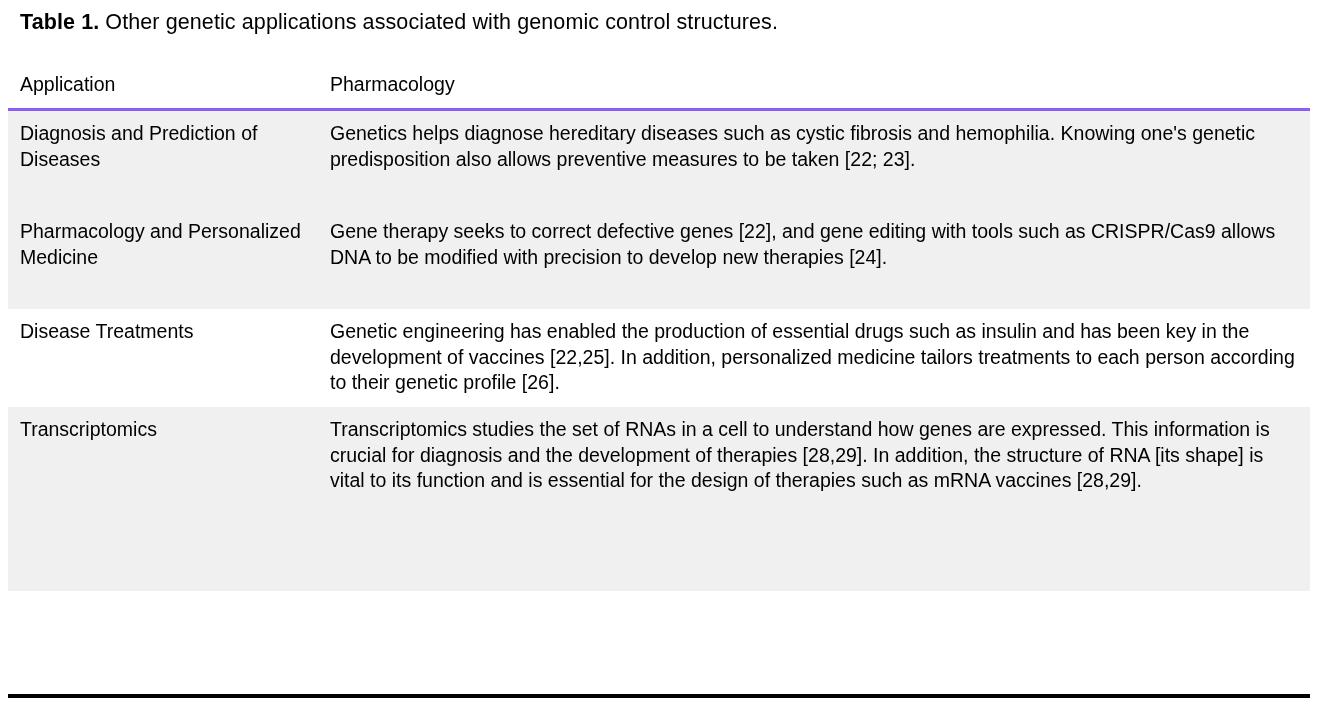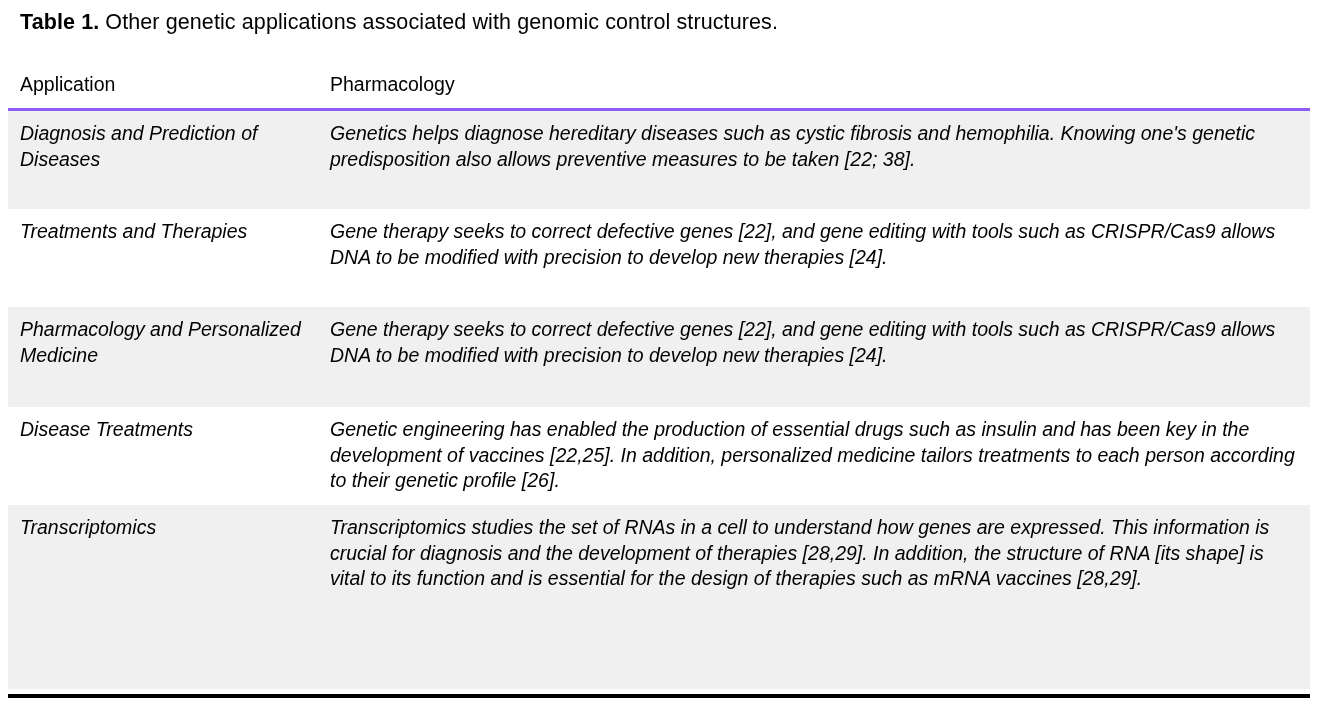--- a/index.html
+++ b/index.html
@@ -69,21 +69,20 @@
   thead tr {
     border-bottom: 3px solid #8b5cf6;
   }
 
   tbody td {
     vertical-align: top;
     padding: 10px 14px 10px 12px;
     line-height: 25.5px;
     font-size: 19.5px;
     border: none;
-    font-style: italic;
   }
   tbody td.cell-app {
     padding-right: 8px;
   }
   tbody tr.shaded td {
     background: #f0f0f0;
   }
   tbody tr.plain td {
     background: #ffffff;
   }
@@ -121,25 +120,21 @@
       </colgroup>
       <thead>
         <tr>
           <th>Application</th>
           <th>Pharmacology</th>
         </tr>
       </thead>
       <tbody>
         <tr class="shaded r0">
           <td class="cell-app">Diagnosis and Prediction of Diseases</td>
-          <td class="cell-desc">Genetics helps diagnose hereditary diseases such as cystic fibrosis and hemophilia. Knowing one's genetic predisposition also allows preventive measures to be taken [22; 38].</td>
-        </tr>
-        <tr class="plain r1">
-          <td class="cell-app">Treatments and Therapies</td>
-          <td class="cell-desc">Gene therapy seeks to correct defective genes [22], and gene editing with tools such as CRISPR/Cas9 allows DNA to be modified with precision to develop new therapies [24].</td>
+          <td class="cell-desc">Genetics helps diagnose hereditary diseases such as cystic fibrosis and hemophilia. Knowing one's genetic predisposition also allows preventive measures to be taken [22; 23].</td>
         </tr>
         <tr class="shaded r2">
           <td class="cell-app">Pharmacology and Personalized Medicine</td>
           <td class="cell-desc">Gene therapy seeks to correct defective genes [22], and gene editing with tools such as CRISPR/Cas9 allows DNA to be modified with precision to develop new therapies [24].</td>
         </tr>
         <tr class="plain r3">
           <td class="cell-app">Disease Treatments</td>
           <td class="cell-desc">Genetic engineering has enabled the production of essential drugs such as insulin and has been key in the development of vaccines [22,25]. In addition, personalized medicine tailors treatments to each person according to their genetic profile [26].</td>
         </tr>
         <tr class="shaded r4">

